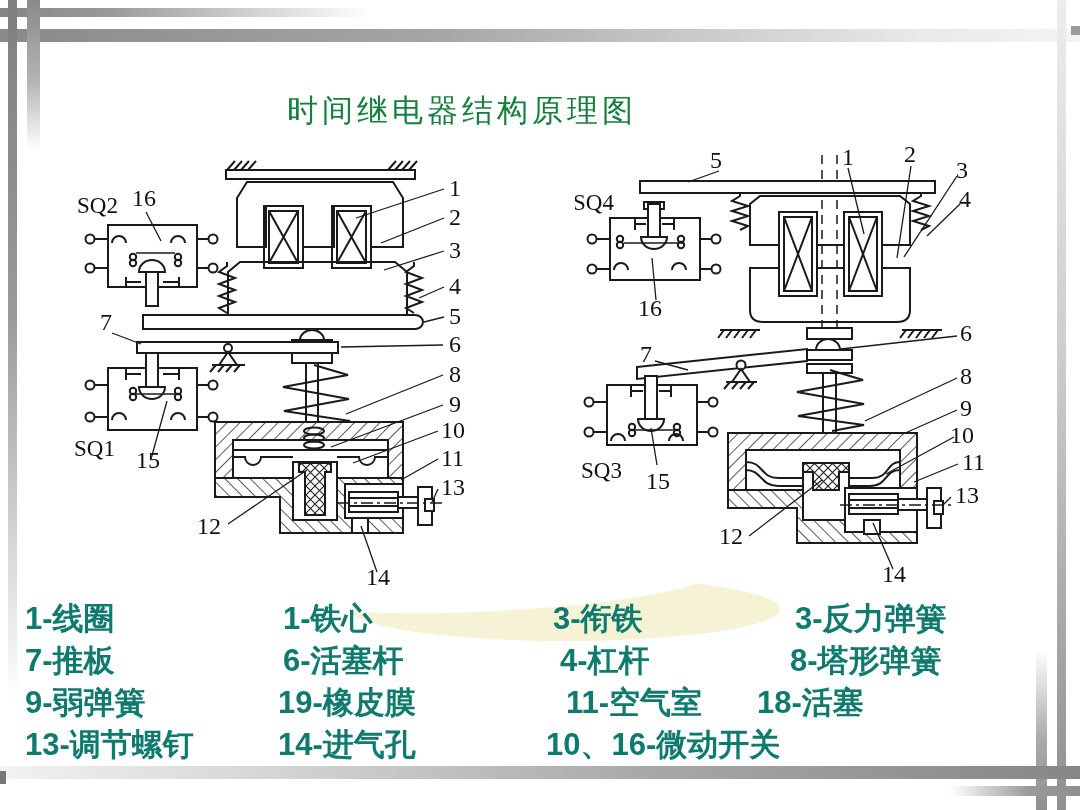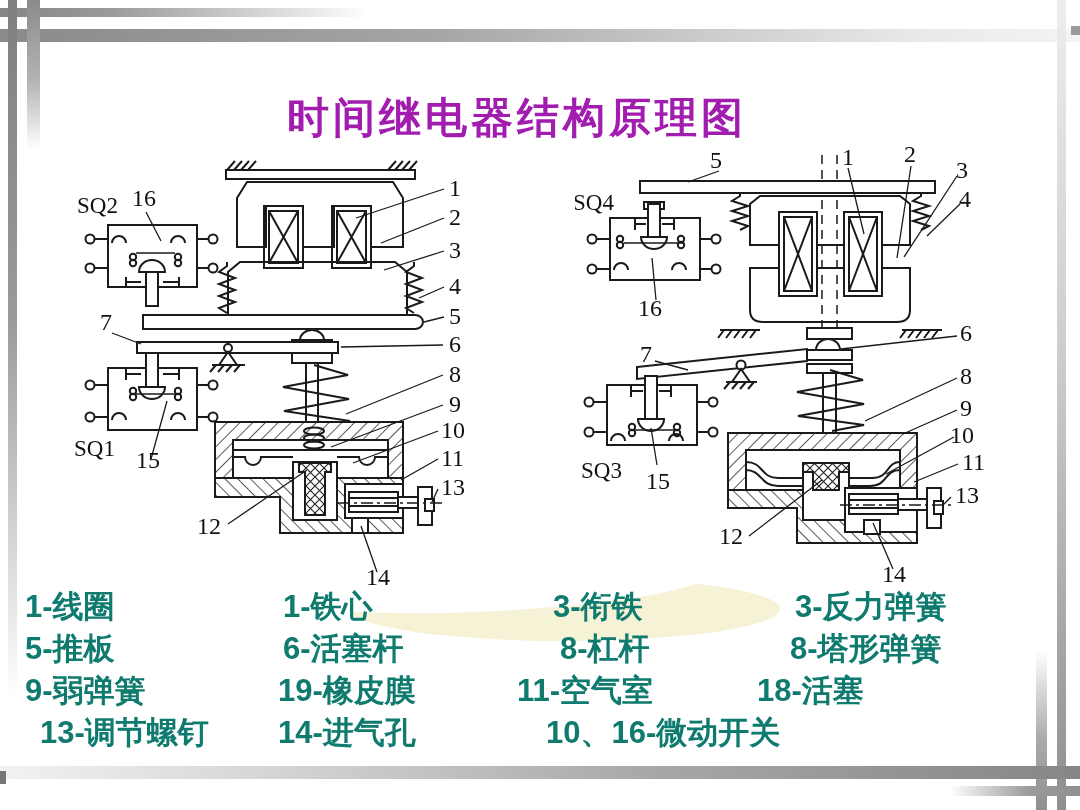--- a/index.html
+++ b/index.html
@@ -12,24 +12,24 @@
   #deco-tl-h2{left:0;top:29px;height:13px;width:1080px;background:linear-gradient(90deg,#8a8a8a 0%,#a5a5a5 40%,#e9e9e9 85%,#f4f4f4 100%);}
   #deco-tl-v1{left:8px;top:0;width:9px;height:700px;background:linear-gradient(#7f7f7f 0%,#9a9a9a 45%,rgba(200,200,200,0) 100%);}
   #deco-tl-v2{left:27px;top:0;width:13px;height:150px;background:linear-gradient(#8a8a8a 0%,#b5b5b5 55%,rgba(255,255,255,0) 100%);}
   #deco-r-v1{left:1057px;top:0;width:9px;height:810px;background:linear-gradient(#ededed 0%,#cccccc 45%,#8f8f8f 100%);}
   #deco-r-v2{left:1036px;top:650px;width:11px;height:160px;background:linear-gradient(rgba(255,255,255,0) 0%,#ababab 55%,#8f8f8f 100%);}
   #deco-b-h1{left:0;top:766px;width:1080px;height:13px;background:linear-gradient(90deg,#f2f2f2 0%,#d5d5d5 25%,#a8a8a8 60%,#868686 100%);}
   #deco-b-h2{left:950px;top:786px;width:130px;height:10px;background:linear-gradient(90deg,rgba(255,255,255,0) 0%,#9b9b9b 60%,#8f8f8f 100%);}
   #deco-b-stub{left:0;top:771px;width:6px;height:13px;background:#777;}
   #deco-tr-stub{left:1071px;top:26px;width:9px;height:9px;background:#9a9a9a;}
   
-  .title{position:absolute;left:287px;top:90px;font-size:42px;font-weight:bold;
-         letter-spacing:4px;color:#a21caf;}
+  .title{position:absolute;left:287px;top:90px;font-size:31px;font-weight:normal;
+         letter-spacing:4px;color:#15803d;}
   
-  .leg{position:absolute;font-size:31px;font-weight:bold;color:#0f7a6e;white-space:nowrap;}
+  .leg{position:absolute;font-size:31px;font-weight:bold;color:#0f7a6e;white-space:nowrap;margin-top:12px;}
   
   svg.diag{position:absolute;}
   .num{font:24px "Liberation Serif",serif;fill:#111;}
   .sqlbl{font:23px "Liberation Serif",serif;fill:#111;}
 </style>
 </head>
 <body>
 
 <svg width="0" height="0" style="position:absolute" aria-hidden="true">
   <defs>
@@ -354,24 +354,24 @@
     <text class="sqlbl" x="573" y="210">SQ4</text>
     <text class="sqlbl" x="581" y="478">SQ3</text>
   </g>
 </svg>
 
 <div>
   <span class="leg" style="left:25px;top:586px">1-线圈</span>
   <span class="leg" style="left:283px;top:586px">1-铁心</span>
   <span class="leg" style="left:553px;top:586px">3-衔铁</span>
   <span class="leg" style="left:795px;top:586px">3-反力弹簧</span>
-  <span class="leg" style="left:25px;top:628px">5-推板</span>
+  <span class="leg" style="left:25px;top:628px">7-推板</span>
   <span class="leg" style="left:283px;top:628px">6-活塞杆</span>
-  <span class="leg" style="left:560px;top:628px">8-杠杆</span>
+  <span class="leg" style="left:560px;top:628px">4-杠杆</span>
   <span class="leg" style="left:790px;top:628px">8-塔形弹簧</span>
   <span class="leg" style="left:25px;top:670px">9-弱弹簧</span>
   <span class="leg" style="left:278px;top:670px">19-橡皮膜</span>
-  <span class="leg" style="left:517px;top:670px">11-空气室</span>
+  <span class="leg" style="left:566px;top:670px">11-空气室</span>
   <span class="leg" style="left:757px;top:670px">18-活塞</span>
-  <span class="leg" style="left:40px;top:712px">13-调节螺钉</span>
+  <span class="leg" style="left:25px;top:712px">13-调节螺钉</span>
   <span class="leg" style="left:278px;top:712px">14-进气孔</span>
   <span class="leg" style="left:546px;top:712px">10、16-微动开关</span>
 </div>
 
 </body></html>

